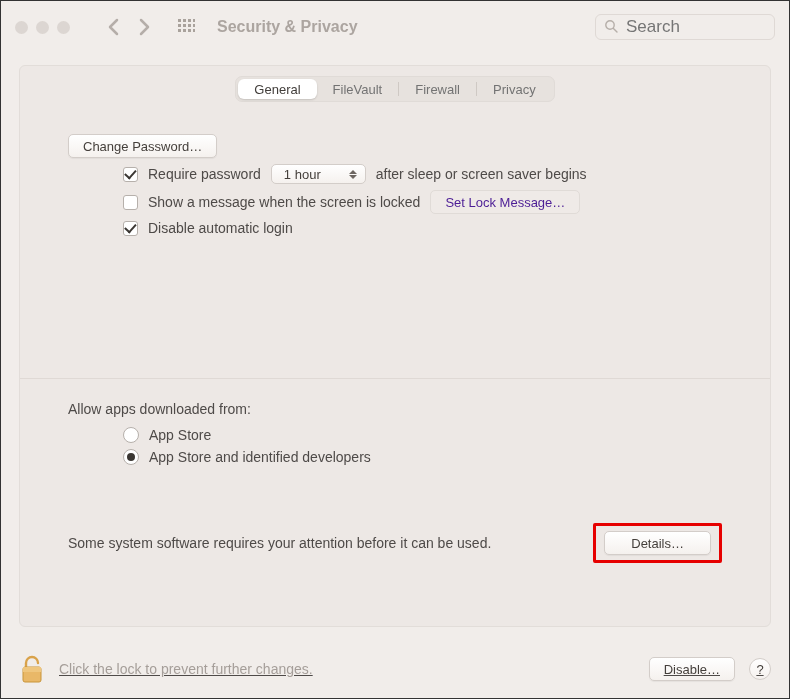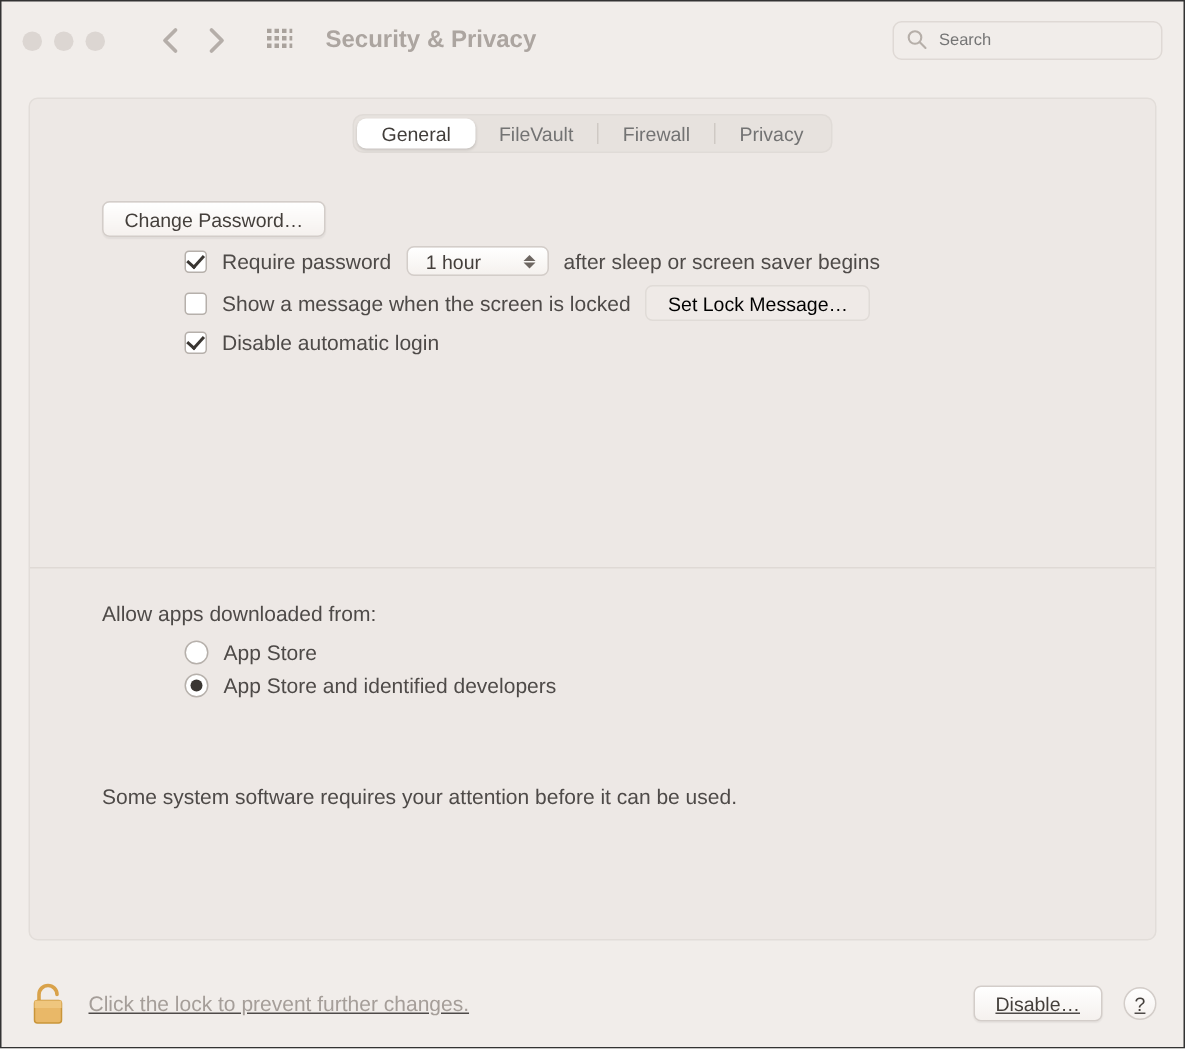--- a/index.html
+++ b/index.html
@@ -37,21 +37,21 @@
   .spacer { flex: 1; }
   .search {
     display: flex; align-items: center;
     width: 180px; height: 26px;
     border: 1px solid #dfd9d5; border-radius: 6px;
     padding: 0 8px; color: #b6afa9; background: #f1edea;
   }
   .search svg { width: 14px; height: 14px; margin-right: 6px; flex-shrink: 0; }
   .search input {
     border: none; outline: none; background: transparent;
-    font-size: 11px; color: #b6afa9; width: 100%;
+    font-size: 17px; color: #b6afa9; width: 100%;
   }
   
   .panel {
     margin: 12px 18px 0 18px;
     height: 562px;
     border: 1px solid #e2ddd9;
     border-radius: 6px;
     background: #ede8e5;
     padding: 10px 0 0 0;
     position: relative;
@@ -108,21 +108,21 @@
   }
   .mac-btn {
     display: inline-flex; align-items: center; justify-content: center;
     height: 24px; padding: 0 14px;
     background: linear-gradient(#ffffff,#f5f1ee);
     border: 1px solid #d3cdc9; border-radius: 5px;
     font-size: 13px; color: #443f3b;
     box-shadow: 0 1px 1px rgba(0,0,0,0.05);
   }
   .mac-btn.disabled {
-    color: #000000; background: #efeae7; border-color: #e0dbd7; box-shadow: none;
+    color: #4c1d95; background: #efeae7; border-color: #e0dbd7; box-shadow: none;
   }
   .select {
     display: inline-flex; align-items: center;
     height: 20px; padding: 0 8px 0 12px;
     background: linear-gradient(#ffffff,#f5f1ee);
     border: 1px solid #d3cdc9; border-radius: 5px;
     font-size: 13px; color: #443f3b;
     gap: 28px;
   }
   .select-arrows {
@@ -278,20 +278,23 @@
         <span class="radio"></span>
         <span>App Store</span>
       </div>
       <div class="row indent1">
         <span class="radio checked"></span>
         <span>App Store and identified developers</span>
       </div>
 
       <div class="attention-row">
         <span>Some system software requires your attention before it can be used.</span>
+        <span class="highlight">
+          <span class="mac-btn">Details…</span>
+        </span>
       </div>
 
     </div>
   </div>
 
   <div class="footer">
     <span class="lock-icon">
       <svg viewBox="0 0 26 30">
         <path d="M7 13 V9 a6 6 0 0 1 12 0" fill="none" stroke="#d9a24a" stroke-width="2.4" stroke-linecap="round"></path>
         <rect x="4" y="13" width="18" height="15" rx="2" fill="#e9b868" stroke="#c99539" stroke-width="1"></rect>

